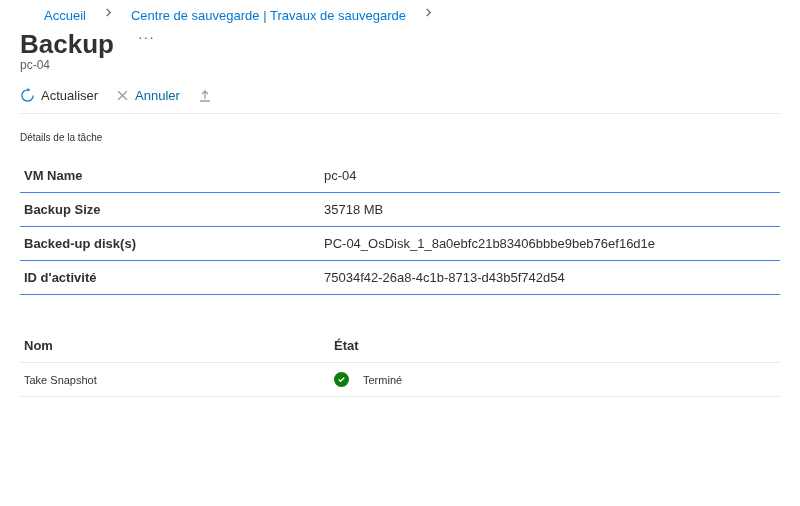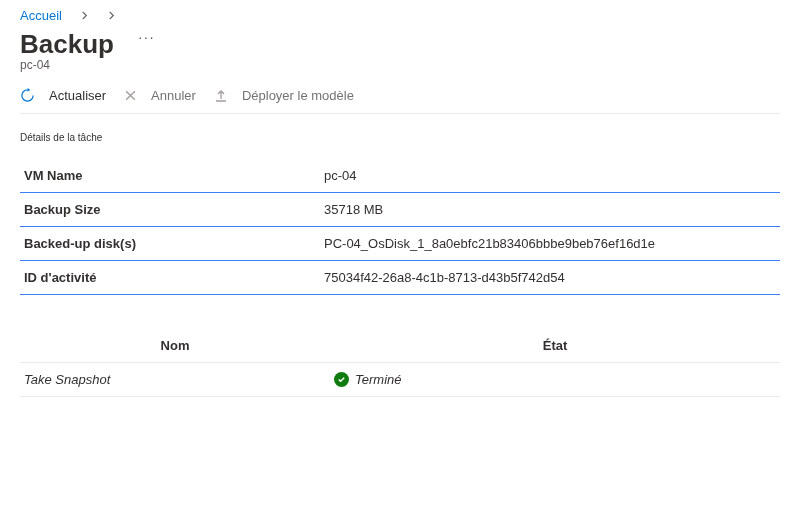--- a/index.html
+++ b/index.html
@@ -6,24 +6,24 @@
     body {
       font-family: "Segoe UI", -apple-system, sans-serif;
       font-size: 13px;
       color: #323130;
       background: #fff;
       padding: 8px 20px 20px 20px;
       width: 800px;
     }
     .breadcrumb {
       display: flex;
-      align-items: center;
       gap: 18px;
       font-size: 13px;
       margin-bottom: 6px;
+      margin-left: 24px;
     }
     .breadcrumb a {
       color: #0078d4;
       text-decoration: none;
       cursor: pointer;
     }
     .breadcrumb .chevron {
       color: #605e5c;
       display: inline-flex;
     }
@@ -53,31 +53,31 @@
       display: flex;
       align-items: center;
       gap: 18px;
       padding-bottom: 8px;
       border-bottom: 1px solid #edebe9;
       margin-bottom: 18px;
     }
     .toolbar-btn {
       display: flex;
       align-items: center;
-      gap: 14px;
+      gap: 6px;
       background: none;
       border: none;
       font-size: 13px;
       font-family: inherit;
       cursor: pointer;
       color: #323130;
       padding: 2px 0;
     }
     .toolbar-btn.disabled {
-      color: #737373;
+      color: #0369a1;
       cursor: default;
     }
     .toolbar-btn .icon-slot svg { display: block; }
     .section-title {
       font-size: 10px;
       font-weight: 400;
       color: #323130;
       margin-bottom: 16px;
     }
     .details-table {
@@ -95,38 +95,37 @@
       width: 300px;
       font-weight: 600;
       color: #323130;
     }
     .details-table td.value { color: #323130; }
     .subtasks-table {
       width: 100%;
       border-collapse: collapse;
     }
     .subtasks-table th {
-      text-align: center;
+      text-align: left;
       font-weight: 600;
       font-size: 13px;
       padding: 9px 4px;
       border-bottom: 1px solid #edebe9;
     }
     .subtasks-table td {
       padding: 9px 4px;
-      font-size: 13px;
+      font-size: 11px;
       border-bottom: 1px solid #edebe9;
-      font-style: italic;
     }
     .subtasks-table th.col-name,
     .subtasks-table td.col-name { width: 310px; }
     .status-cell {
       display: flex;
       align-items: center;
-      gap: 6px;
+      gap: 14px;
     }
     .status-badge {
       width: 15px;
       height: 15px;
       border-radius: 50%;
       background: #107c10;
       display: inline-flex;
       align-items: center;
       justify-content: center;
       flex-shrink: 0;
@@ -137,20 +136,21 @@
 </head>
 <body>
 
 <nav class="breadcrumb">
   <a>Accueil</a>
   <span class="chevron">
     <svg width="9" height="9" viewBox="0 0 10 10">
         <path d="M3 1 L7 5 L3 9" stroke="#605e5c" stroke-width="1.3" fill="none"></path>
       </svg>
   </span>
+  <a>Centre de sauvegarde | Travaux de sauvegarde</a>
   <span class="chevron">
     <svg width="9" height="9" viewBox="0 0 10 10">
         <path d="M3 1 L7 5 L3 9" stroke="#605e5c" stroke-width="1.3" fill="none"></path>
       </svg>
   </span>
 </nav>
 
 <div class="title-row">
   <h1 class="page-title">Backup</h1>
   <span class="ellipsis">···</span>
@@ -174,21 +174,20 @@
         </svg>
     </span>
     <span>Annuler</span>
   </button>
   <button class="toolbar-btn disabled">
     <span class="icon-slot">
       <svg width="14" height="14" viewBox="0 0 14 14">
           <path d="M7 10 L7 2 M4 5 L7 2 L10 5 M2 12 L12 12" stroke="#a19f9d" stroke-width="1.3" fill="none"></path>
         </svg>
     </span>
-    <span>Déployer le modèle</span>
   </button>
 </div>
 
 <div class="section-title">Détails de la tâche</div>
 <table class="details-table">
   <tbody>
       <tr>
     <td class="label">VM Name</td>
     <td class="value">pc-04</td>
   </tr>

